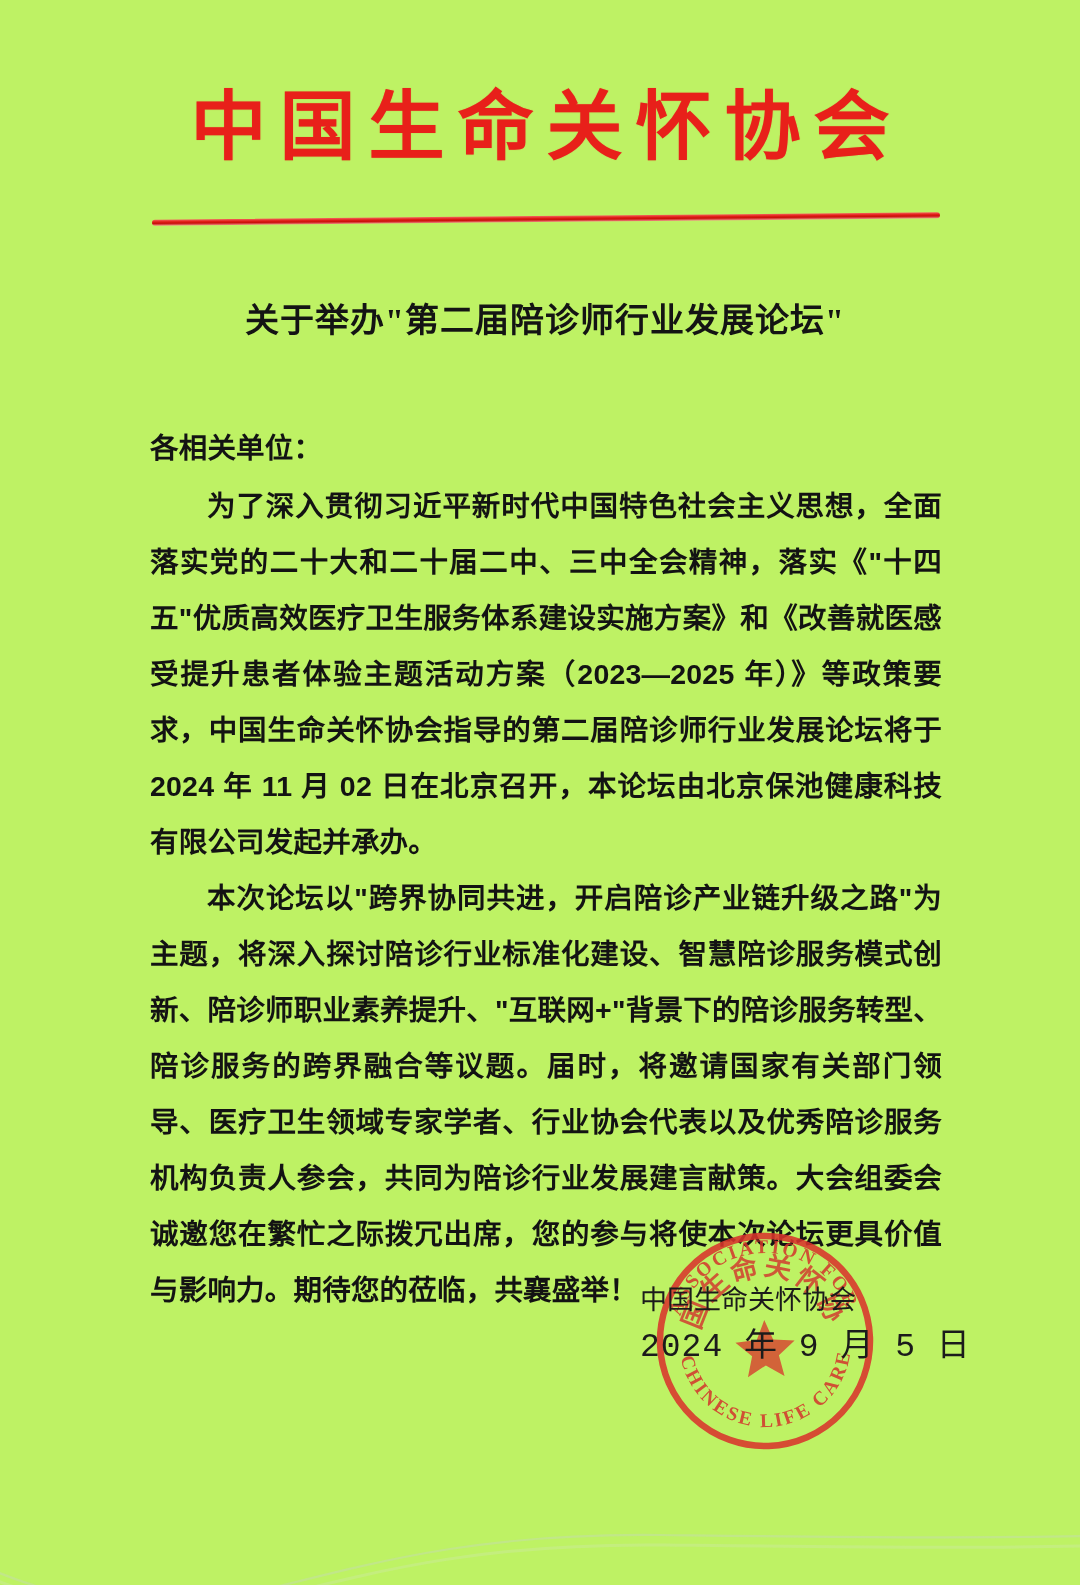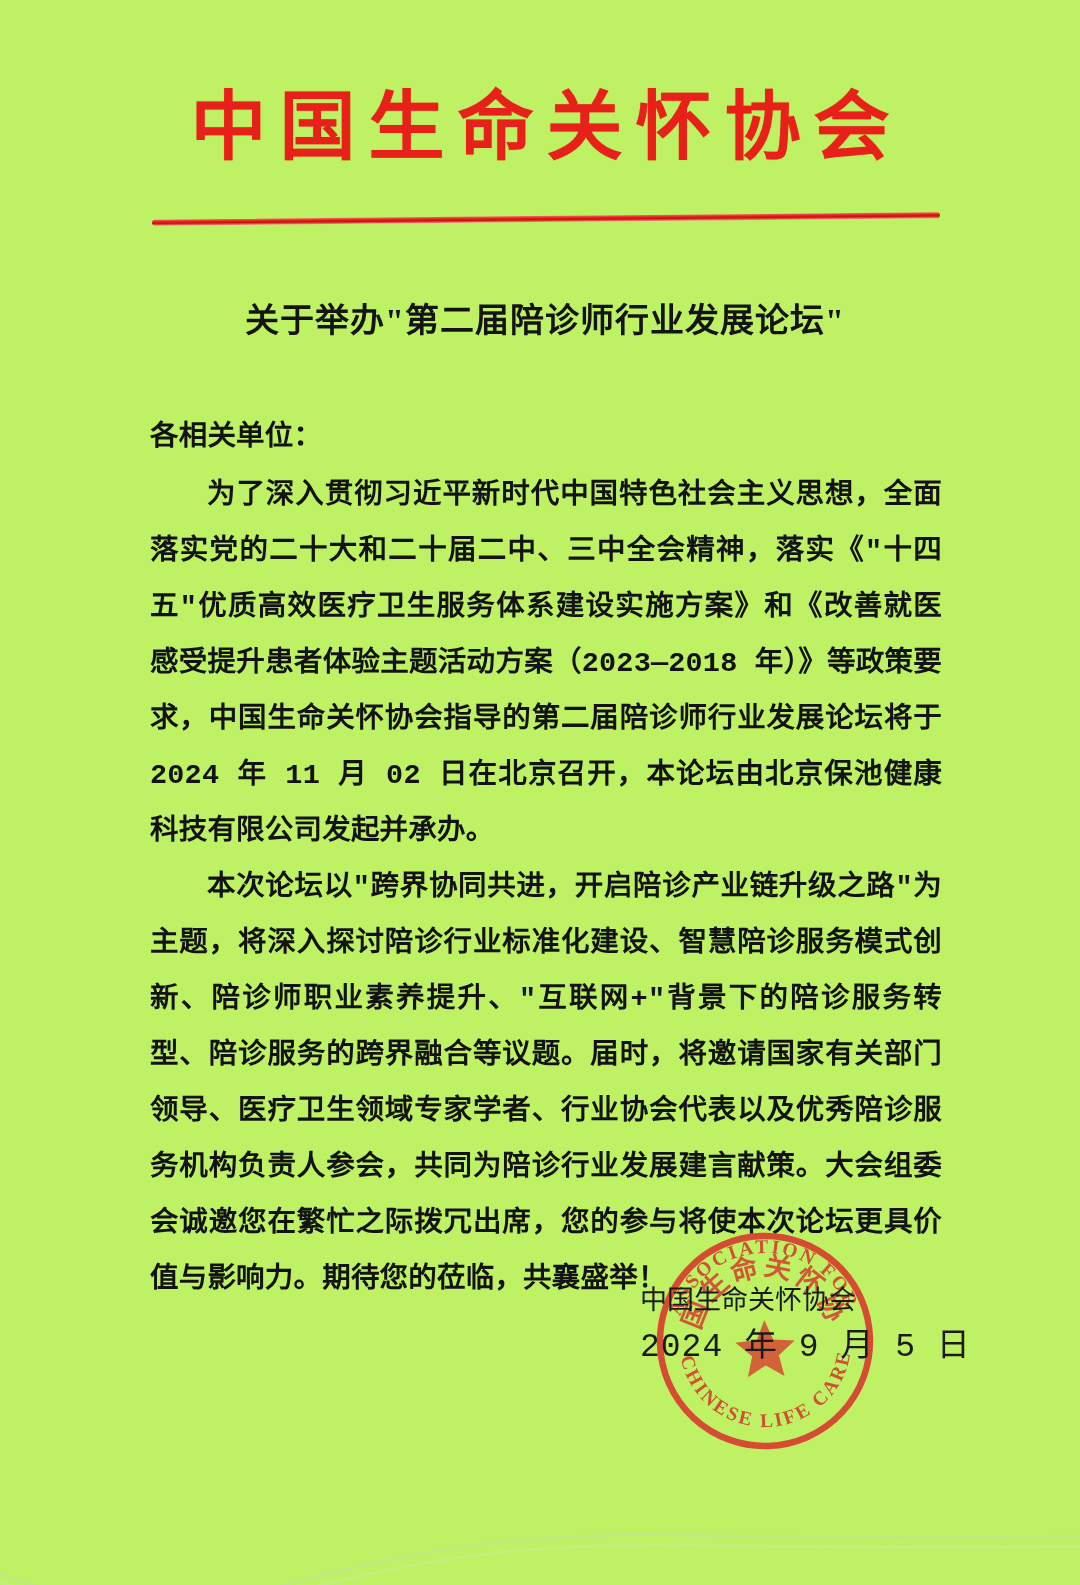--- a/index.html
+++ b/index.html
@@ -78,24 +78,24 @@
     line-height: 57px;
     color: #141414;
     letter-spacing: 1px;
   }
   .doc-title-line { display: block; white-space: nowrap; }
 
   
   .body-block {
     position: absolute;
     left: 150px;
-    top: 410px;
+    top: 420px;
     width: 792px;
     color: #131313;
-    font-family: Liberation Mono, monospace;
+    font-family: Liberation Sans, sans-serif;
     font-weight: 700;
     font-size: 28.5px;
     line-height: 56px;
     letter-spacing: .2px;
     text-align: justify;
     text-justify: inter-ideograph;
   }
   .salutation {
     font-weight: 700;
     font-size: 28.5px;
@@ -158,21 +158,21 @@
     <div class="masthead-title">中国生命关怀协会</div>
   </div>
   <div class="masthead-rule"></div>
 
   <div class="doc-title">
     <span class="doc-title-line">关于举办"第二届陪诊师行业发展论坛"</span>
   </div>
 
   <div class="body-block">
     <p class="salutation">各相关单位：</p>
-    <p class="para">为了深入贯彻习近平新时代中国特色社会主义思想，全面落实党的二十大和二十届二中、三中全会精神，落实《"十四五"优质高效医疗卫生服务体系建设实施方案》和《改善就医感受提升患者体验主题活动方案（2023—2018 年）》等政策要求，中国生命关怀协会指导的第二届陪诊师行业发展论坛将于 2024 年 11 月 02 日在北京召开，本论坛由北京保池健康科技有限公司发起并承办。</p>
+    <p class="para">为了深入贯彻习近平新时代中国特色社会主义思想，全面落实党的二十大和二十届二中、三中全会精神，落实《"十四五"优质高效医疗卫生服务体系建设实施方案》和《改善就医感受提升患者体验主题活动方案（2023—2025 年）》等政策要求，中国生命关怀协会指导的第二届陪诊师行业发展论坛将于 2024 年 11 月 02 日在北京召开，本论坛由北京保池健康科技有限公司发起并承办。</p>
     <p class="para">本次论坛以"跨界协同共进，开启陪诊产业链升级之路"为主题，将深入探讨陪诊行业标准化建设、智慧陪诊服务模式创新、陪诊师职业素养提升、"互联网+"背景下的陪诊服务转型、陪诊服务的跨界融合等议题。届时，将邀请国家有关部门领导、医疗卫生领域专家学者、行业协会代表以及优秀陪诊服务机构负责人参会，共同为陪诊行业发展建言献策。大会组委会诚邀您在繁忙之际拨冗出席，您的参与将使本次论坛更具价值与影响力。期待您的莅临，共襄盛举！</p>
   </div>
 
   <div class="seal">
     <svg viewBox="0 0 226 226" xmlns="http://www.w3.org/2000/svg" aria-hidden="true">
       <defs>
         <path id="arcTop" d="M 25 113 A 88 88 0 0 1 201 113"></path>
         <path id="arcBottom" d="M 27 113 A 86 86 0 0 0 199 113"></path>
         <path id="arcInner" d="M 48 113 A 65 65 0 0 1 178 113"></path>
       </defs>

